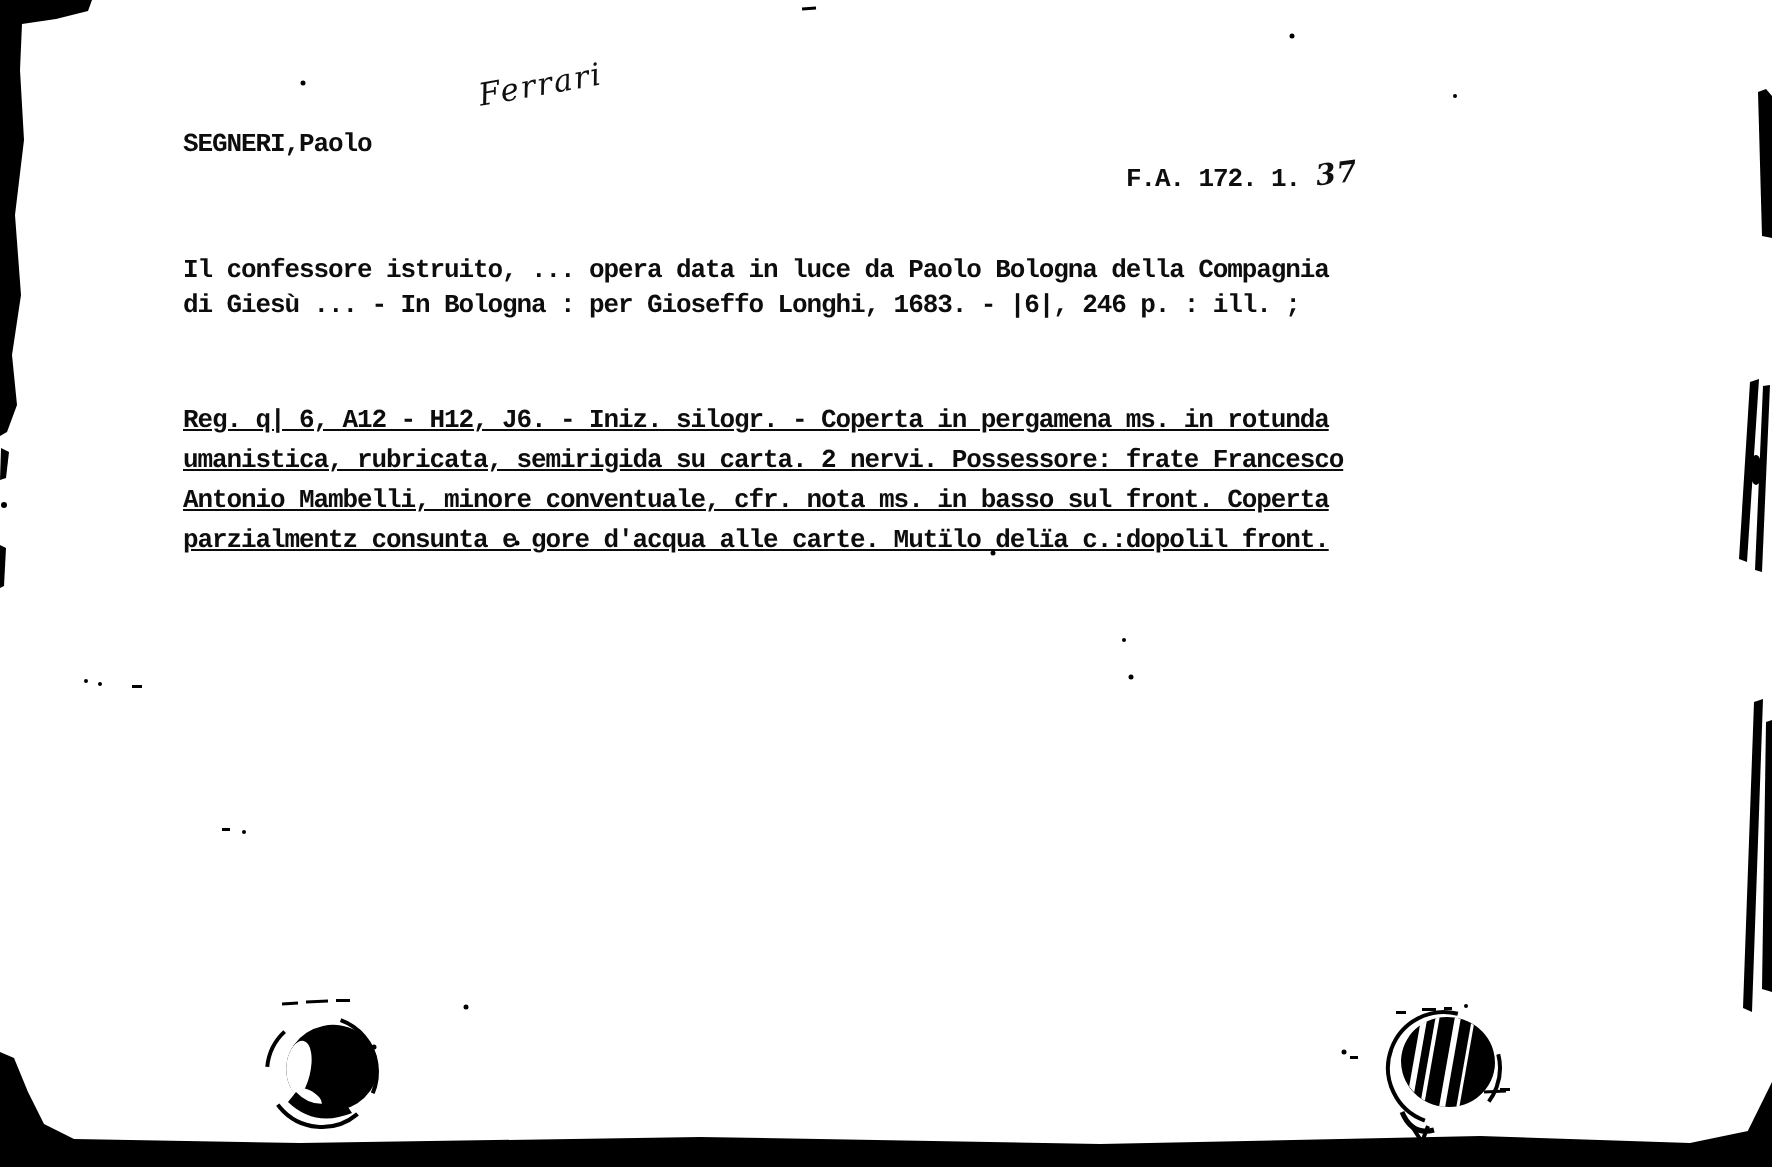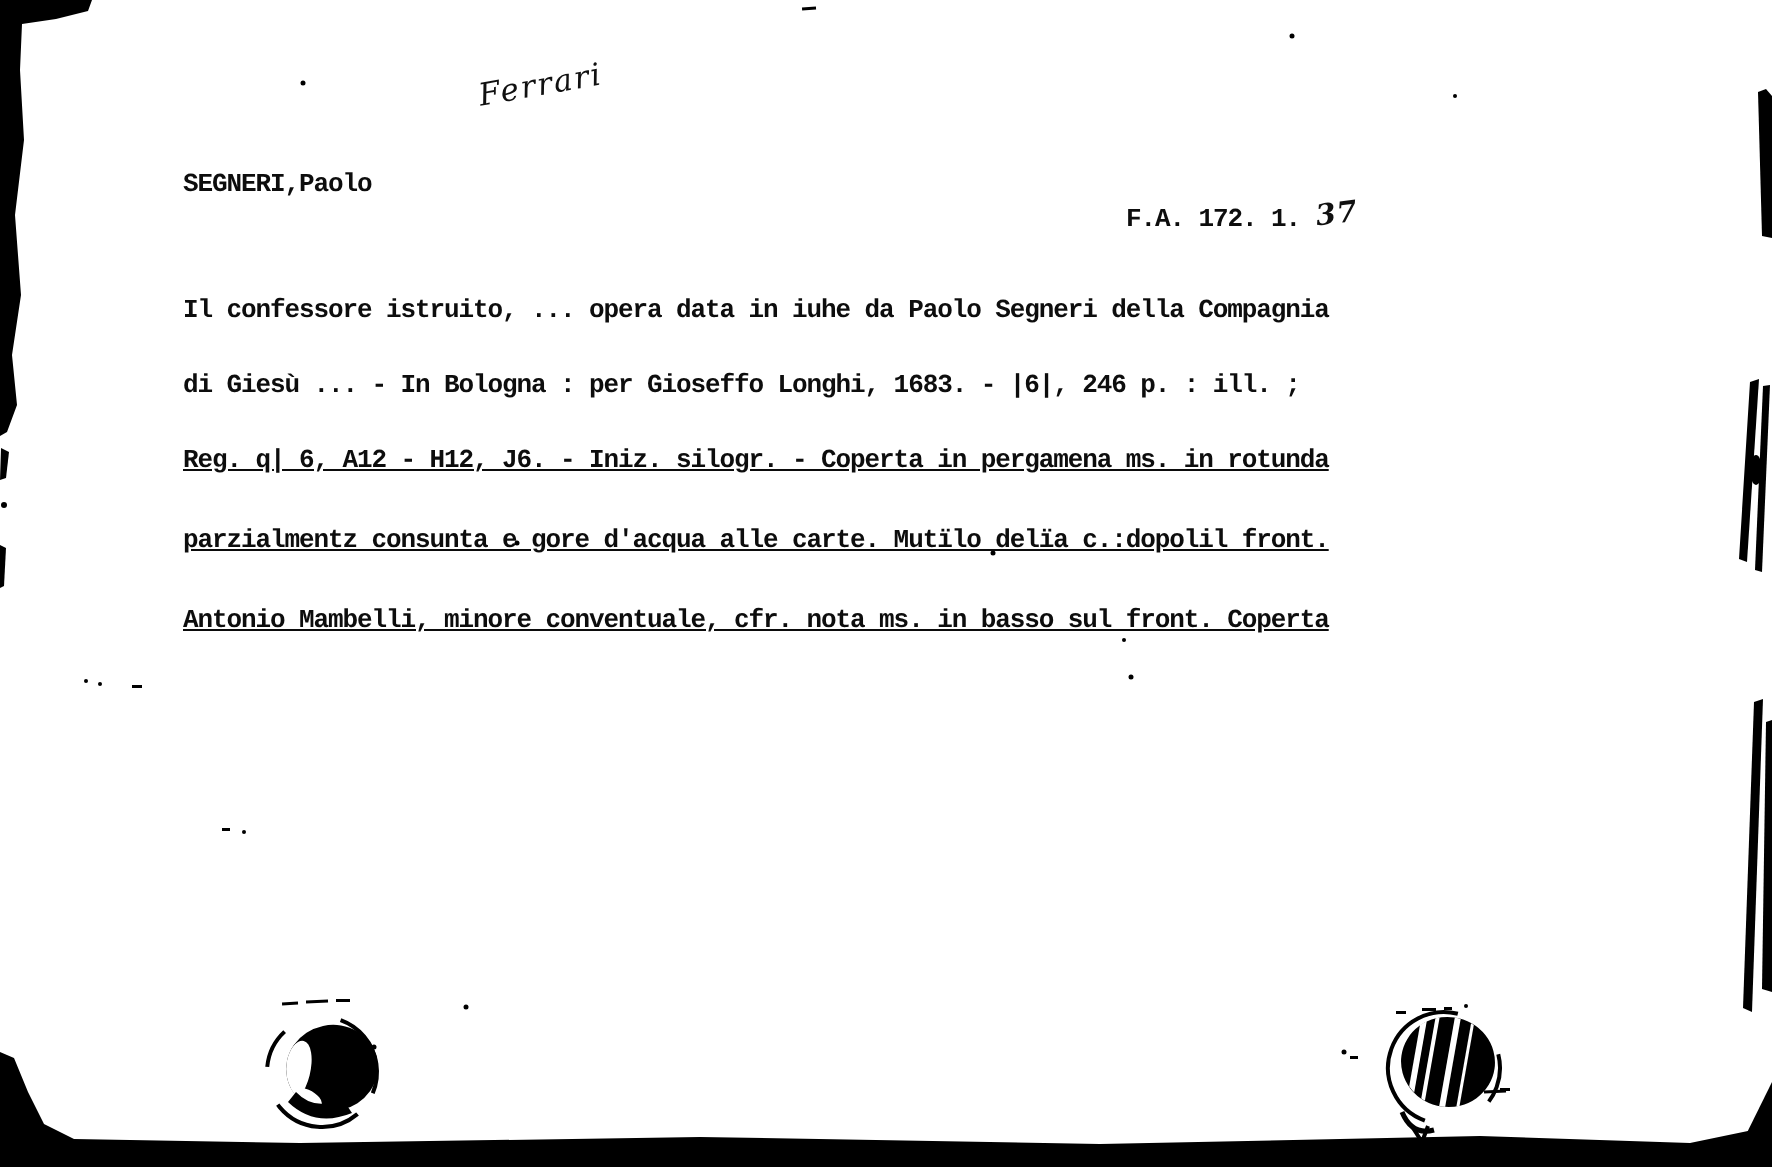--- a/index.html
+++ b/index.html
@@ -12,21 +12,20 @@
     color:#0b0b0b;
   }
   .tw{
     font-family:"Liberation Mono","DejaVu Sans Mono",monospace;
     font-size:26px;
     font-weight:700;
     letter-spacing:-1.1px;
     white-space:pre;
     color:#0d0d0d;
     text-rendering:geometricPrecision;
-    margin-top:40px;
   }
   .author{position:absolute;left:183px;top:128px;line-height:32px;}
   .callnum{position:absolute;left:1068px;top:128px;line-height:32px;}
   .callnum .shelf{display:inline-block;}
   .hand{
     font-family:"DejaVu Serif","Liberation Serif",serif;
     font-style:italic;
     color:#101010;
   }
   .annotation{
@@ -54,28 +53,29 @@
 
   <div class="hand annotation">Ferrari</div>
 
   <div class="tw author">SEGNERI,Paolo</div>
 
   <div class="tw callnum">
     <span class="shelf">F.A. 172. 1.</span><span class="hand callnum-hand">37</span>
   </div>
 
   <div class="para1">
-    <div class="tw line">Il confessore istruito, ... opera data in iuhe da Paolo Segneri della Compagnia</div>
+    <div class="tw line">Il confessore istruito, ... opera data in luce da Paolo Bologna della Compagnia</div>
     <div class="tw line">di Giesù ... - In Bologna : per Gioseffo Longhi, 1683. - |6|, 246 p. : ill. ;</div>
   </div>
 
   <div class="para2">
     <div class="tw line">Reg. q| 6, A12 - H12, J6. - Iniz. silogr. - Coperta in pergamena ms. in rotunda</div>
+    <div class="tw line">umanistica, rubricata, semirigida su carta. 2 nervi. Possessore: frate Francesco</div>
+    <div class="tw line">Antonio Mambelli, minore conventuale, cfr. nota ms. in basso sul front. Coperta</div>
     <div class="tw line">parzialmentz consunta e gore d'acqua alle carte. Mutïlo delïa c.:dopolil front.</div>
-    <div class="tw line">Antonio Mambelli, minore conventuale, cfr. nota ms. in basso sul front. Coperta</div>
   </div>
 
   <svg class="artifacts" width="1772" height="1167" viewBox="0 0 1772 1167">
 
     <g>
       <path fill="#000" d="M0,0 L92,0 L88,11 L56,19 L22,24 L20,70 L24,140 L15,215 L21,295 L12,355 L17,405 L7,432 L0,436 Z"></path>
       <path fill="#000" d="M1,448 L9,452 L6,478 L0,480 Z"></path>
       <circle cx="4" cy="505" r="3" fill="#000"></circle>
       <path fill="#000" d="M0,545 L6,548 L4,586 L0,588 Z"></path>
     </g>

